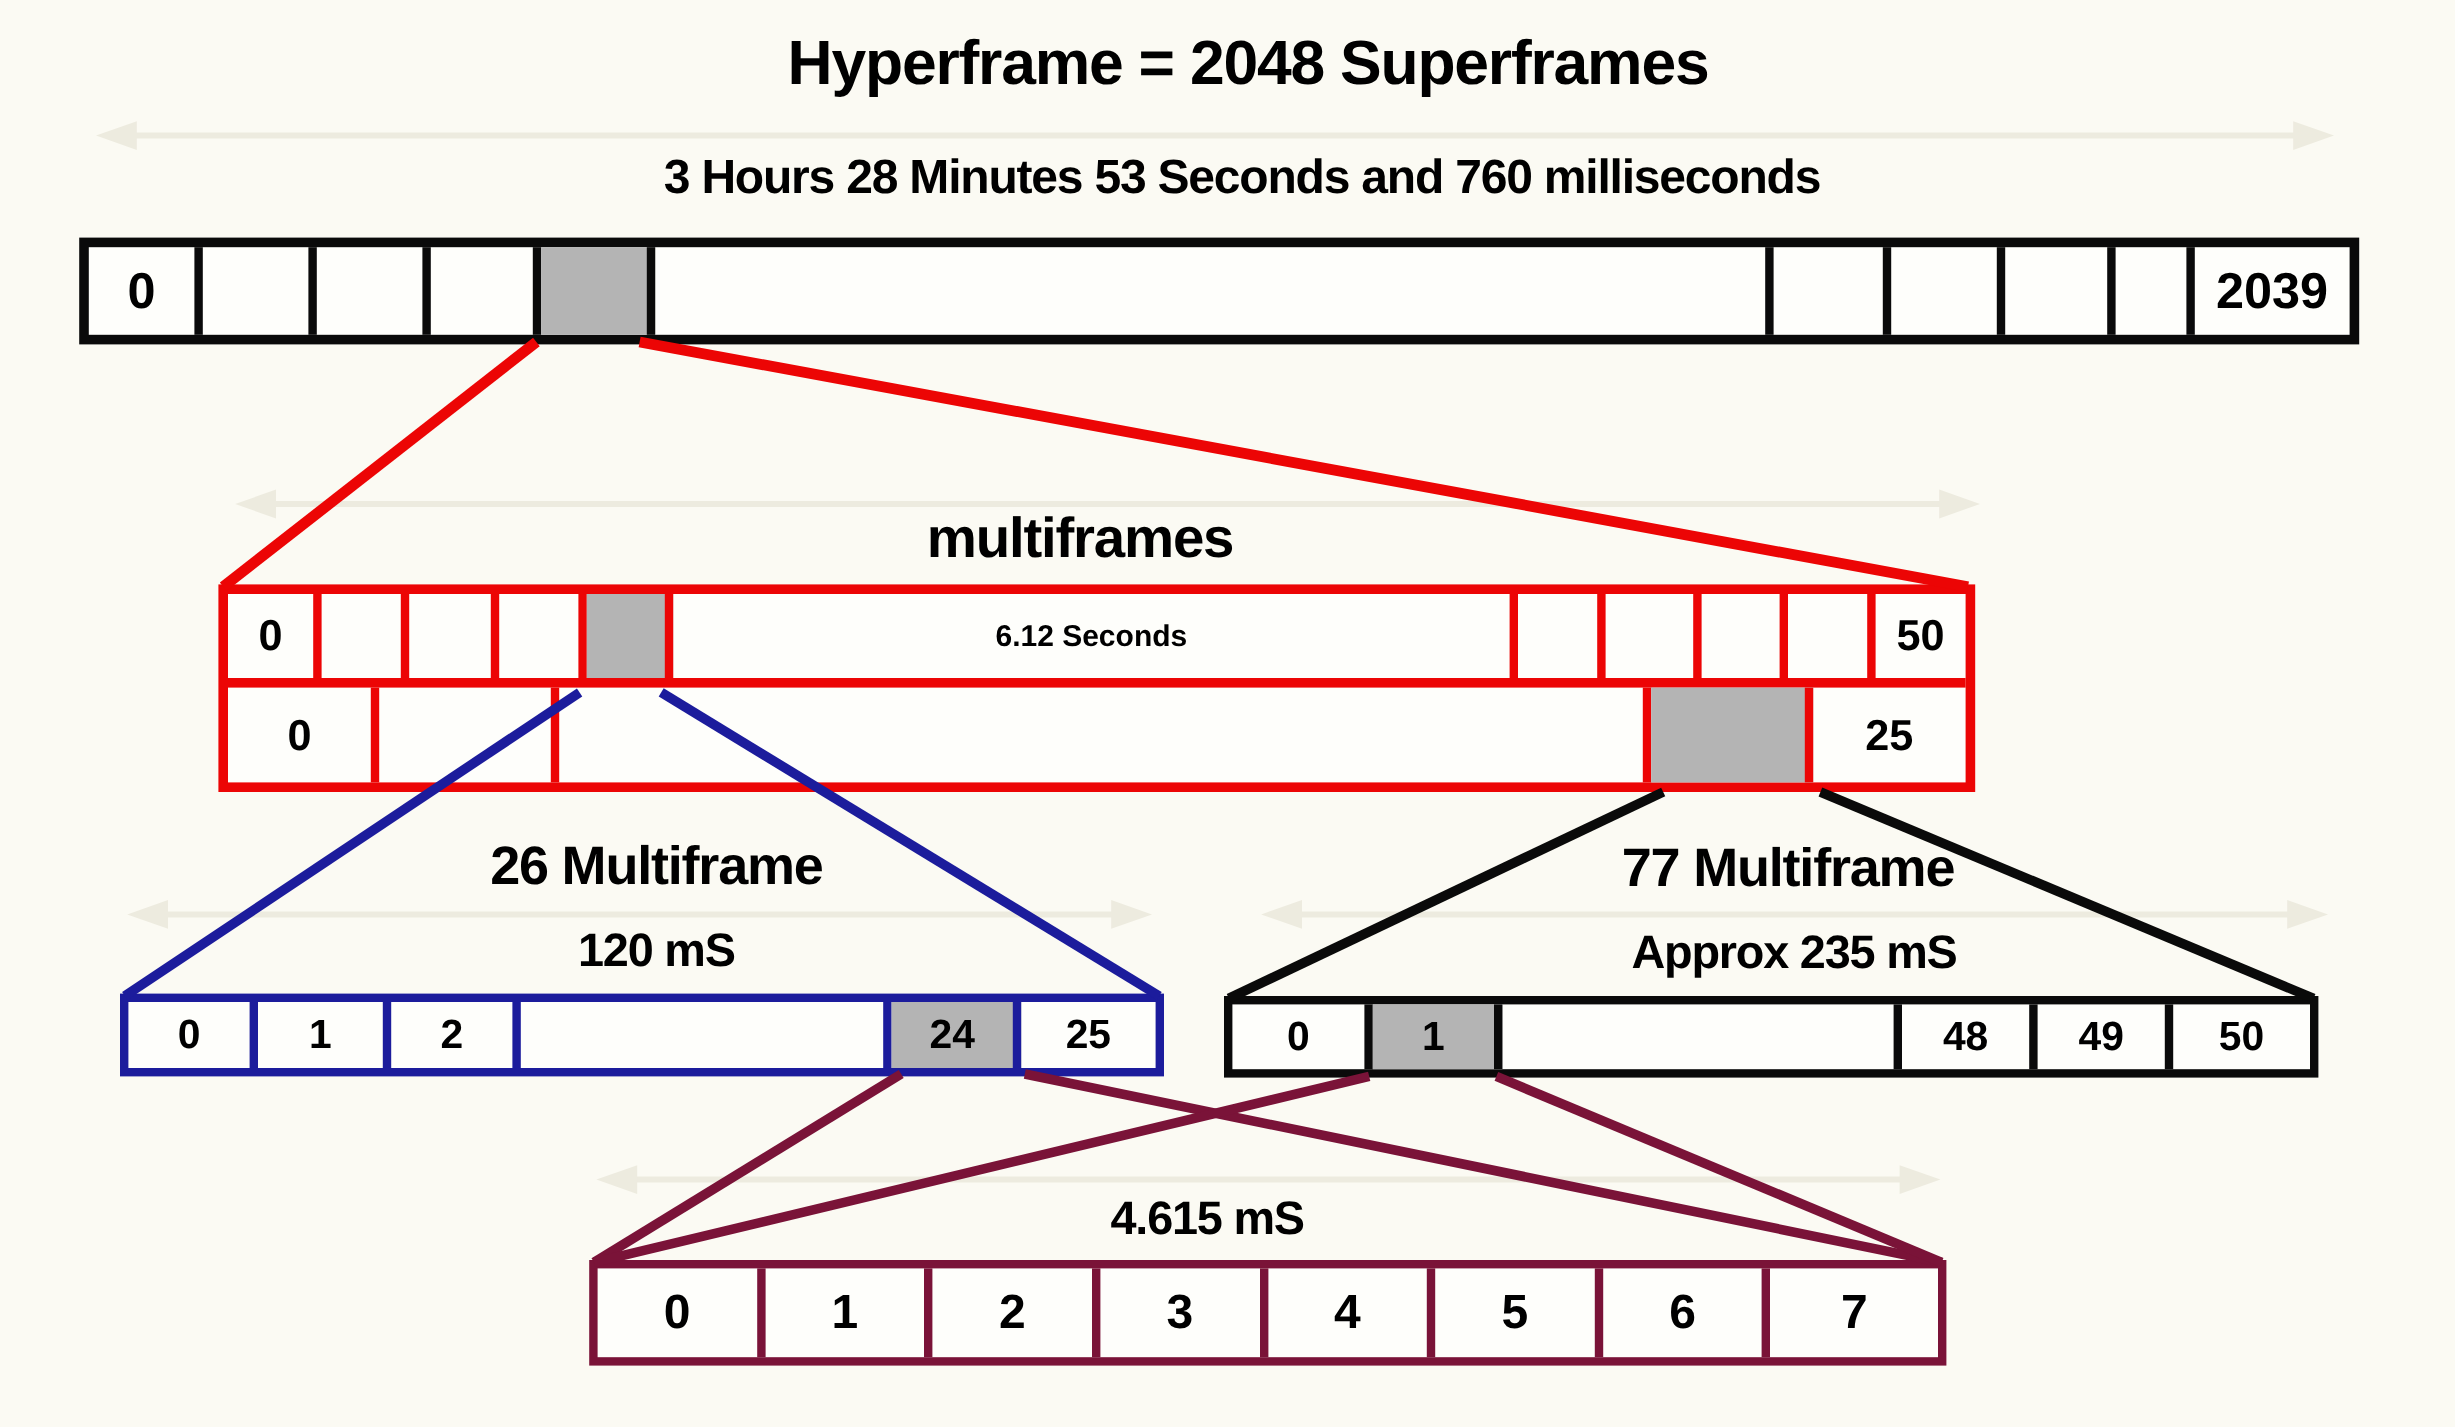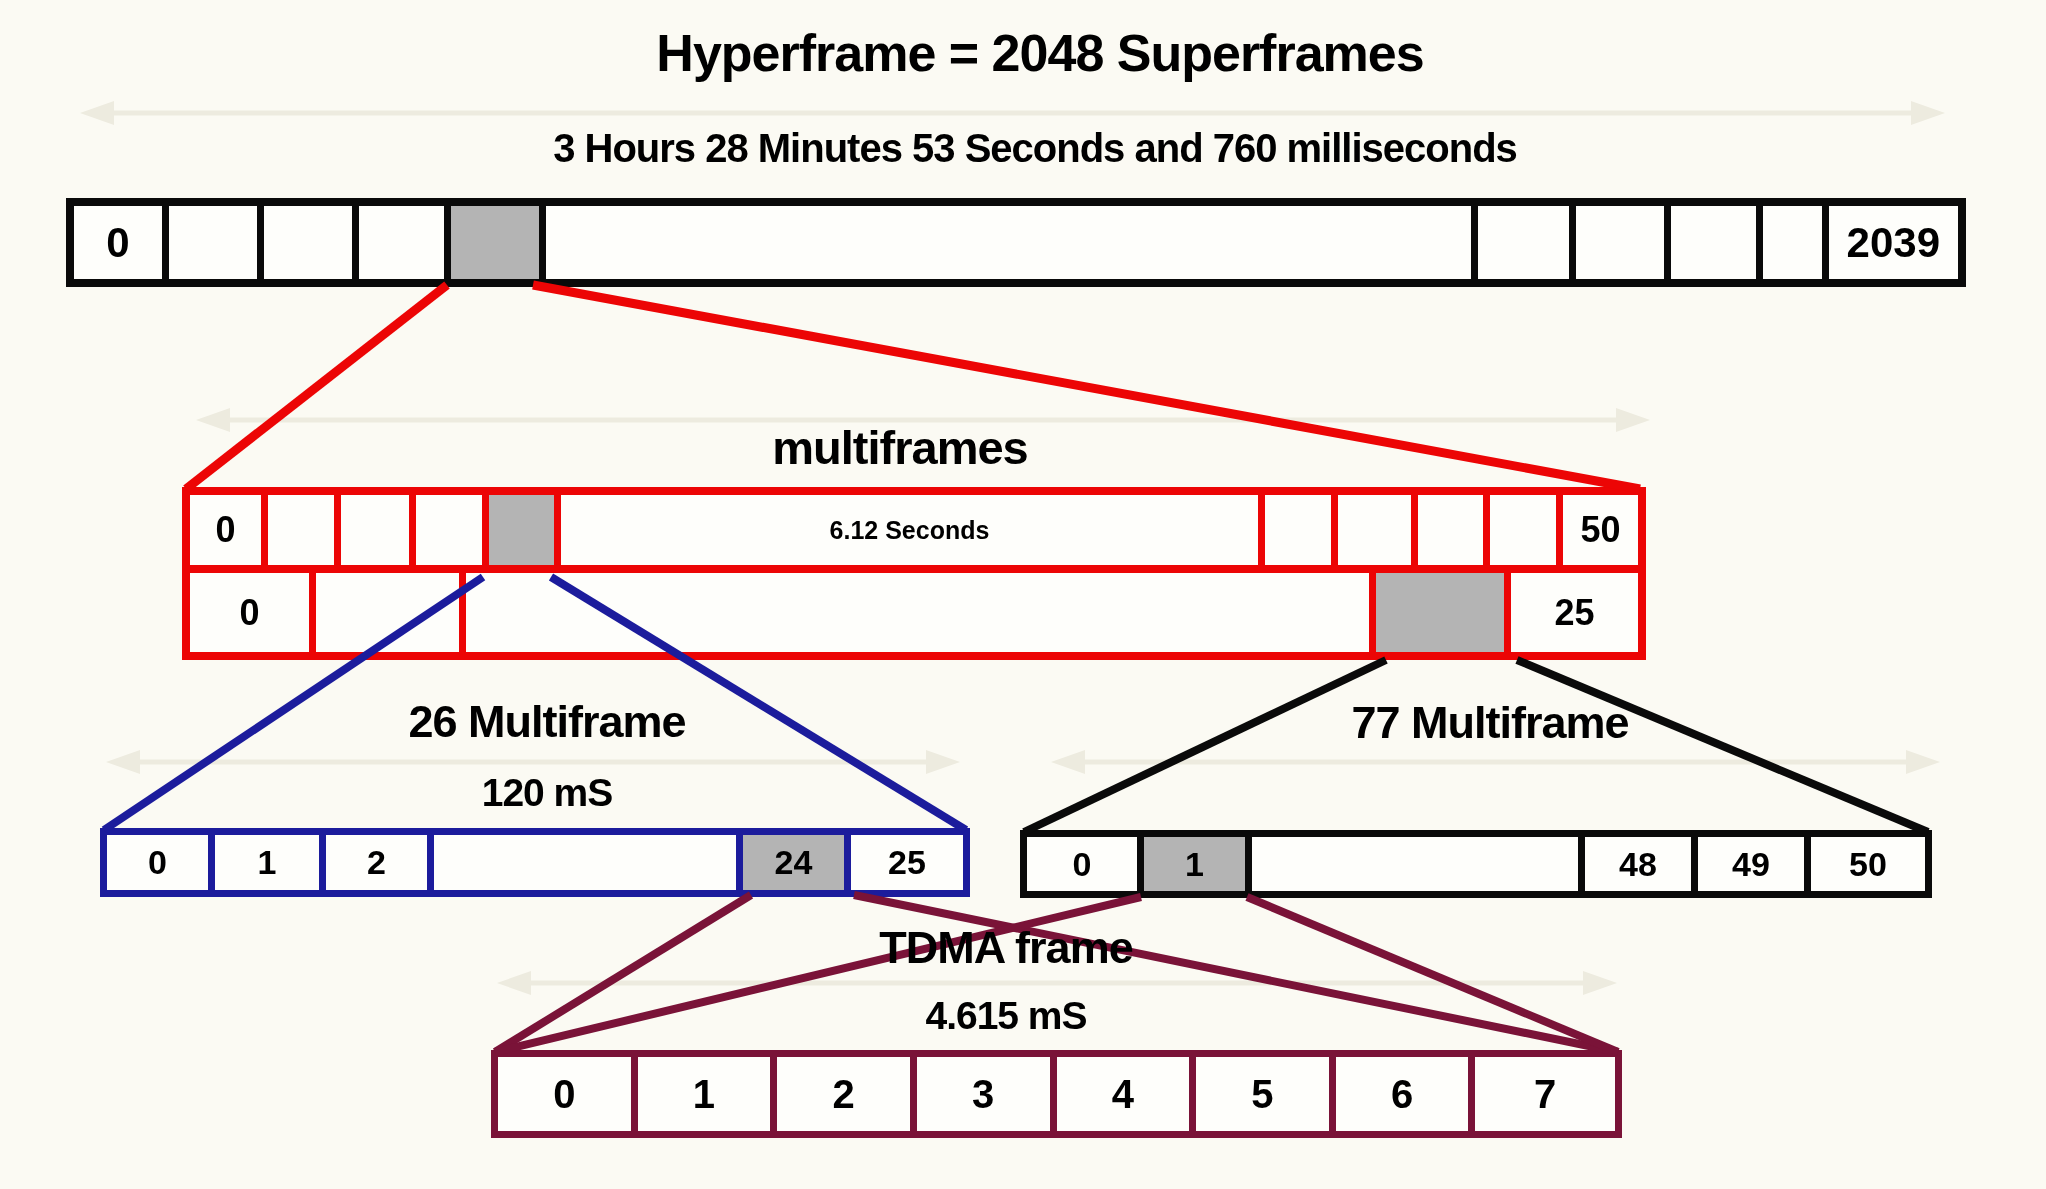--- a/index.html
+++ b/index.html
@@ -136,31 +136,31 @@
   <div class="box mf26">
     <div class="cell" style="width:12.617%">0</div>
     <div class="cell" style="width:12.967%">1</div>
     <div class="cell" style="width:12.617%">2</div>
     <div class="cell" style="width:36.098%"></div>
     <div class="cell hl" style="width:12.617%">24</div>
     <div class="cell last" style="width:13.084%">25</div>
   </div>
 
   <div class="title t-mf51">77 Multiframe</div>
+  <div class="title t-mf51-dur">Approx 235 mS</div>
 
   <div class="box mf51">
     <div class="cell" style="width:13.029%">0</div>
     <div class="cell hl" style="width:12.027%">1</div>
     <div class="cell" style="width:37.082%"></div>
     <div class="cell" style="width:12.583%">48</div>
     <div class="cell" style="width:12.583%">49</div>
     <div class="cell last" style="width:12.695%">50</div>
   </div>
 
-  <div class="title t-tdma">TDMA frame</div>
   <div class="title t-tdma-dur">4.615 mS</div>
 
   <div class="box tdma">
     <div class="cell" style="width:12.5%">0</div>
     <div class="cell" style="width:12.5%">1</div>
     <div class="cell" style="width:12.5%">2</div>
     <div class="cell" style="width:12.5%">3</div>
     <div class="cell" style="width:12.5%">4</div>
     <div class="cell" style="width:12.5%">5</div>
     <div class="cell" style="width:12.5%">6</div>

